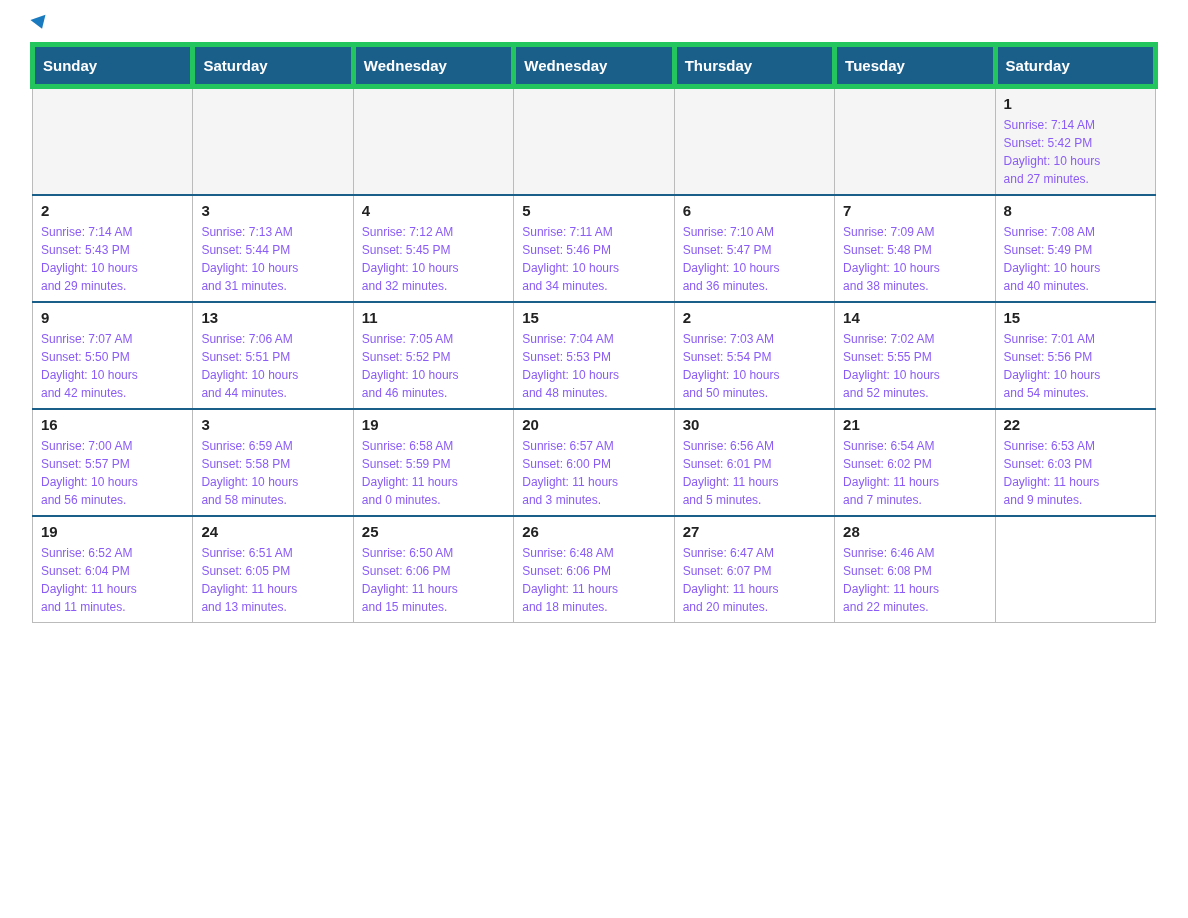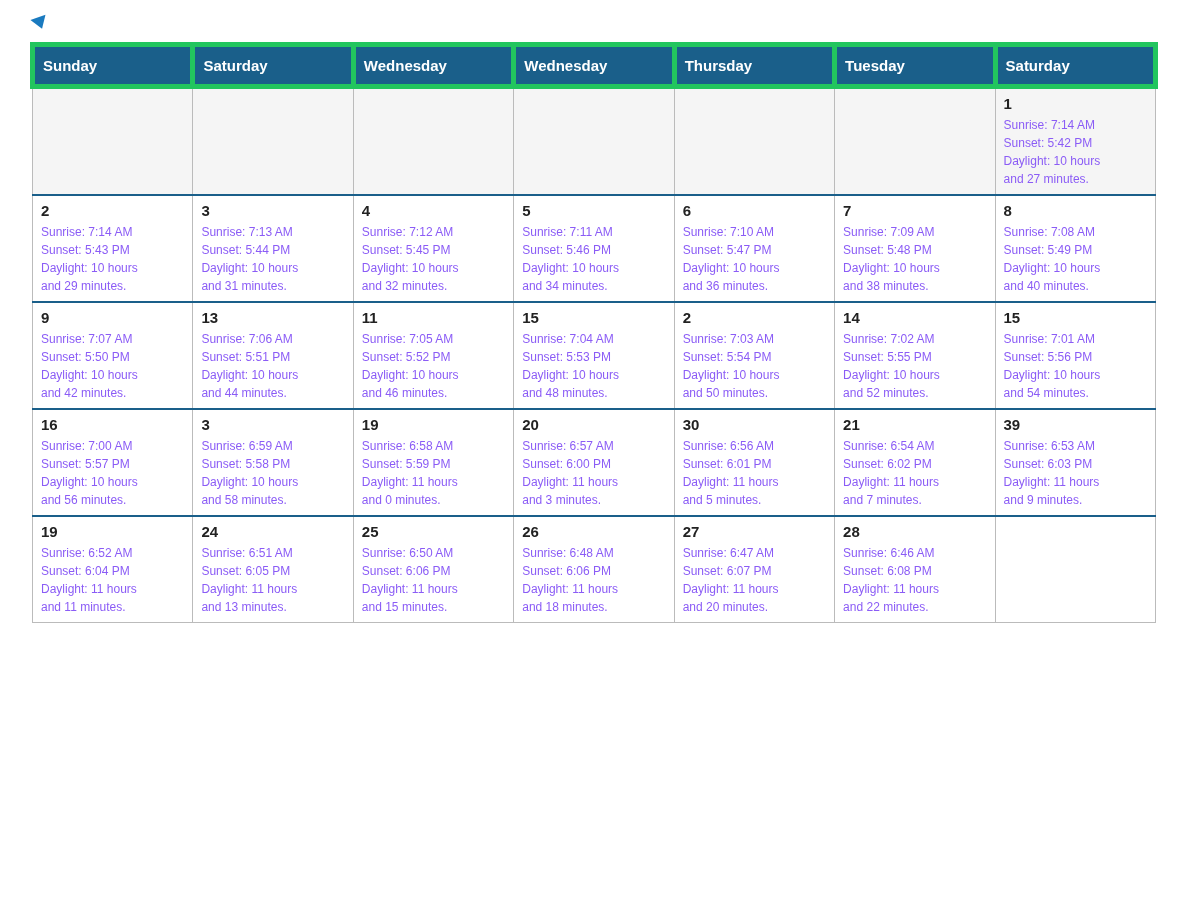--- a/index.html
+++ b/index.html
@@ -227,21 +227,21 @@
         </td>
         <td>
           <span class="day-number">30</span>
           <div class="day-info">Sunrise: 6:56 AM<br>Sunset: 6:01 PM<br>Daylight: 11 hours<br>and 5 minutes.</div>
         </td>
         <td>
           <span class="day-number">21</span>
           <div class="day-info">Sunrise: 6:54 AM<br>Sunset: 6:02 PM<br>Daylight: 11 hours<br>and 7 minutes.</div>
         </td>
         <td>
-          <span class="day-number">39</span>
+          <span class="day-number">22</span>
           <div class="day-info">Sunrise: 6:53 AM<br>Sunset: 6:03 PM<br>Daylight: 11 hours<br>and 9 minutes.</div>
         </td>
       </tr>
       <tr class="row-separator">
         <td>
           <span class="day-number">19</span>
           <div class="day-info">Sunrise: 6:52 AM<br>Sunset: 6:04 PM<br>Daylight: 11 hours<br>and 11 minutes.</div>
         </td>
         <td>
           <span class="day-number">24</span>

